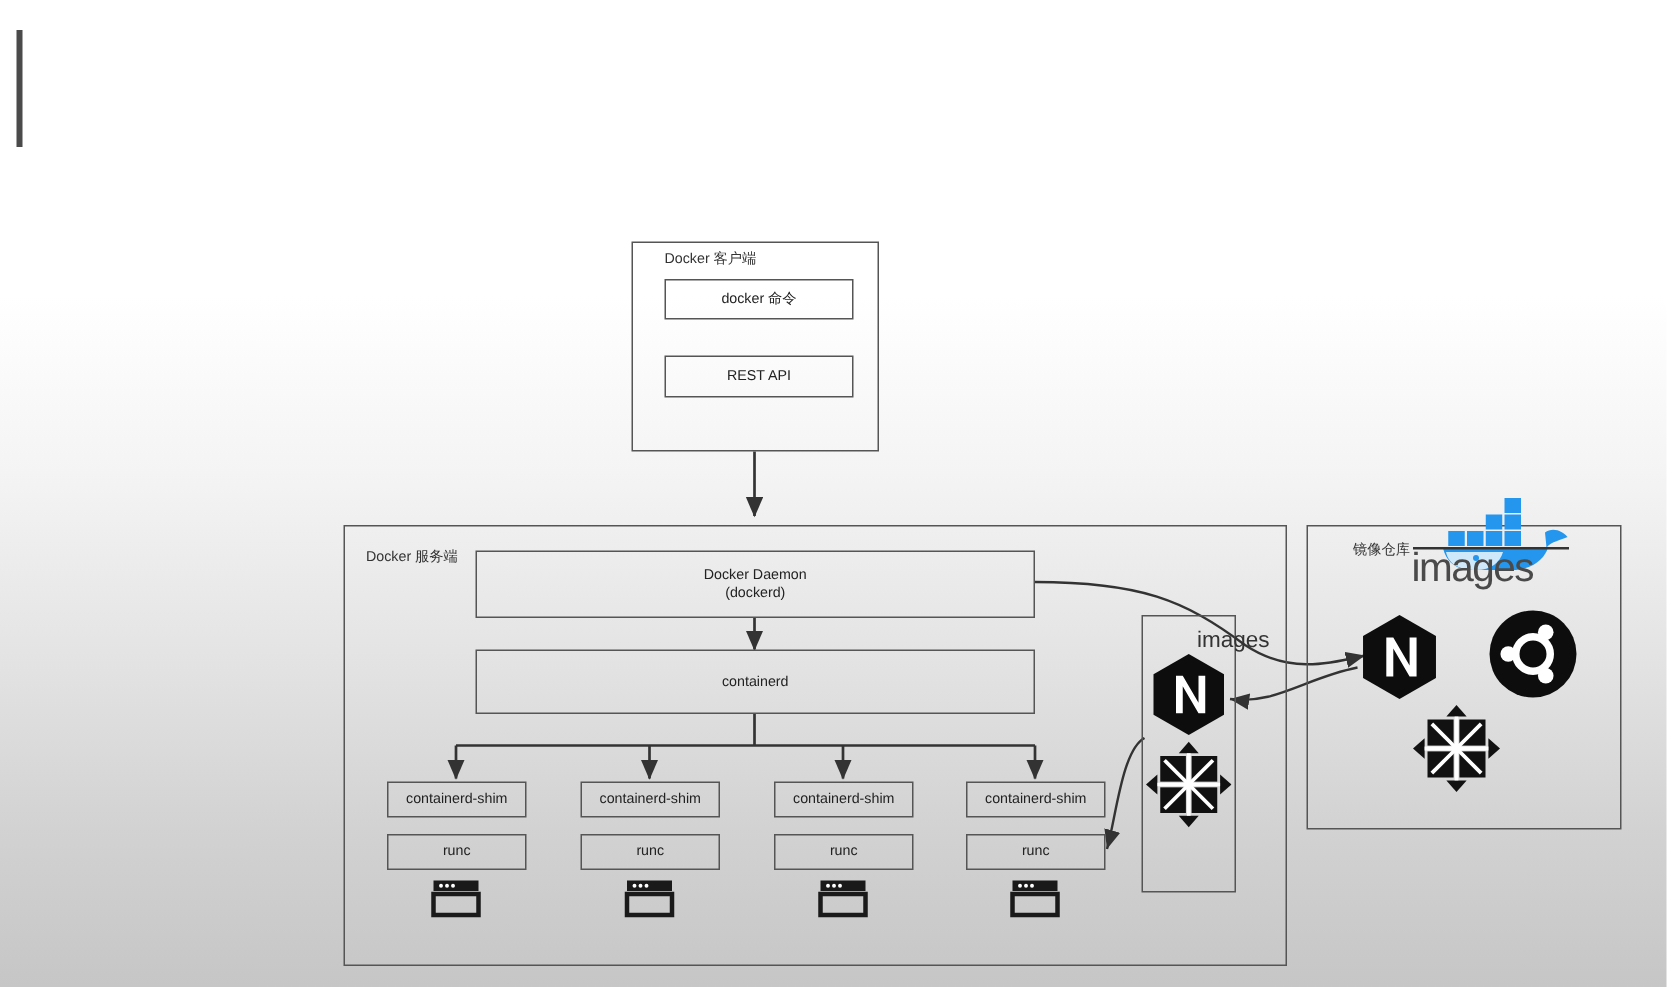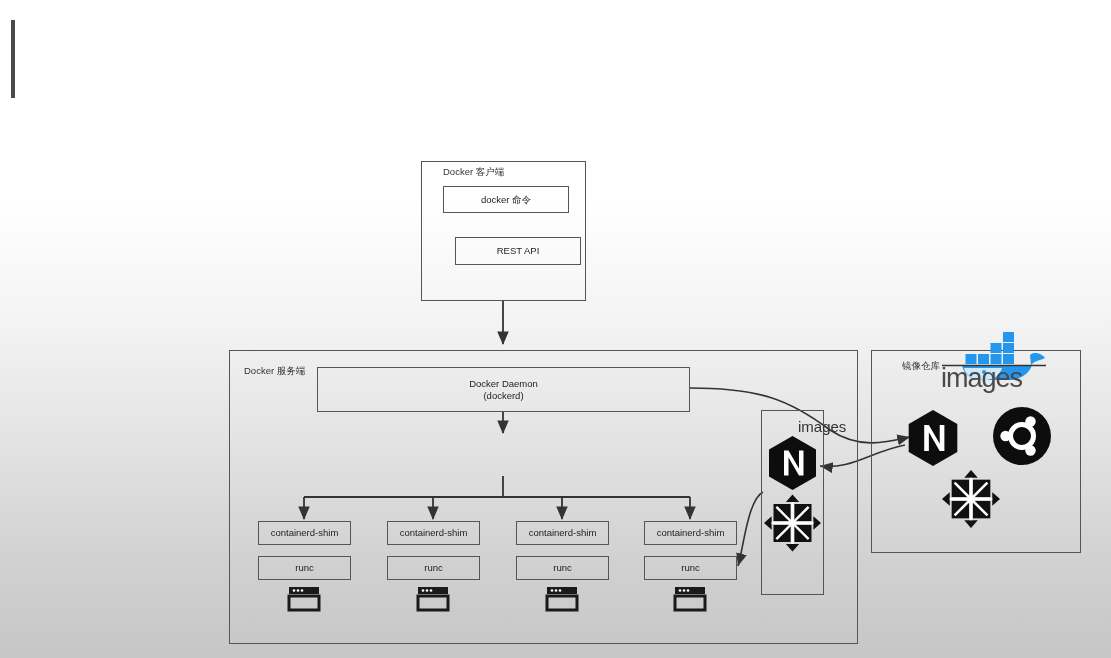--- a/index.html
+++ b/index.html
@@ -86,30 +86,31 @@
 
     <path d="M905,445 C870,452 850,470 820,466" fill="none" stroke="#333" stroke-width="1.6" marker-end="url(#ar2)"></path>
 
     <path d="M763,492 C748,500 744,545 738,566" fill="none" stroke="#333" stroke-width="1.6" marker-end="url(#ar2)"></path>
   </svg>
 
   <div class="box" style="left:421px;top:161px;width:165px;height:140px;"></div>
   <div class="boxlabel" style="left:431px;top:166px;">Docker 客户端</div>
 
   <div class="cbox" style="left:443px;top:186px;width:126px;height:27px;">docker 命令</div>
-  <div class="cbox" style="left:443px;top:237px;width:126px;height:28px;margin-left:12px;">REST API</div>
+  <div class="cbox" style="left:443px;top:237px;width:126px;height:28px;">REST API</div>
 
   <div class="box" style="left:229px;top:350px;width:629px;height:294px;"></div>
   <div class="boxlabel" style="left:232px;top:365px;">Docker 服务端</div>
 
   <div class="cbox" style="left:317px;top:367px;width:373px;height:45px;flex-direction:column;">
     <span>Docker Daemon</span>
     <span>(dockerd)</span>
   </div>
 
+  <div class="cbox" style="left:317px;top:433px;width:373px;height:43px;">containerd</div>
 
   <div class="cbox" style="left:258px;top:521px;width:93px;height:24px;">containerd-shim</div>
   <div class="cbox" style="left:258px;top:556px;width:93px;height:24px;">runc</div>
   <svg class="cticon" style="left:287px;top:585px;" viewBox="0 0 34 27">
     <rect x="2" y="2" width="30" height="7" fill="#1a1a1a"></rect>
     <circle cx="7" cy="5.5" r="1.3" fill="#fff"></circle>
       <circle cx="11" cy="5.5" r="1.3" fill="#fff"></circle>
       <circle cx="15" cy="5.5" r="1.3" fill="#fff"></circle>
     <rect x="2" y="11" width="30" height="14" fill="none" stroke="#1a1a1a" stroke-width="3"></rect>
   </svg>

